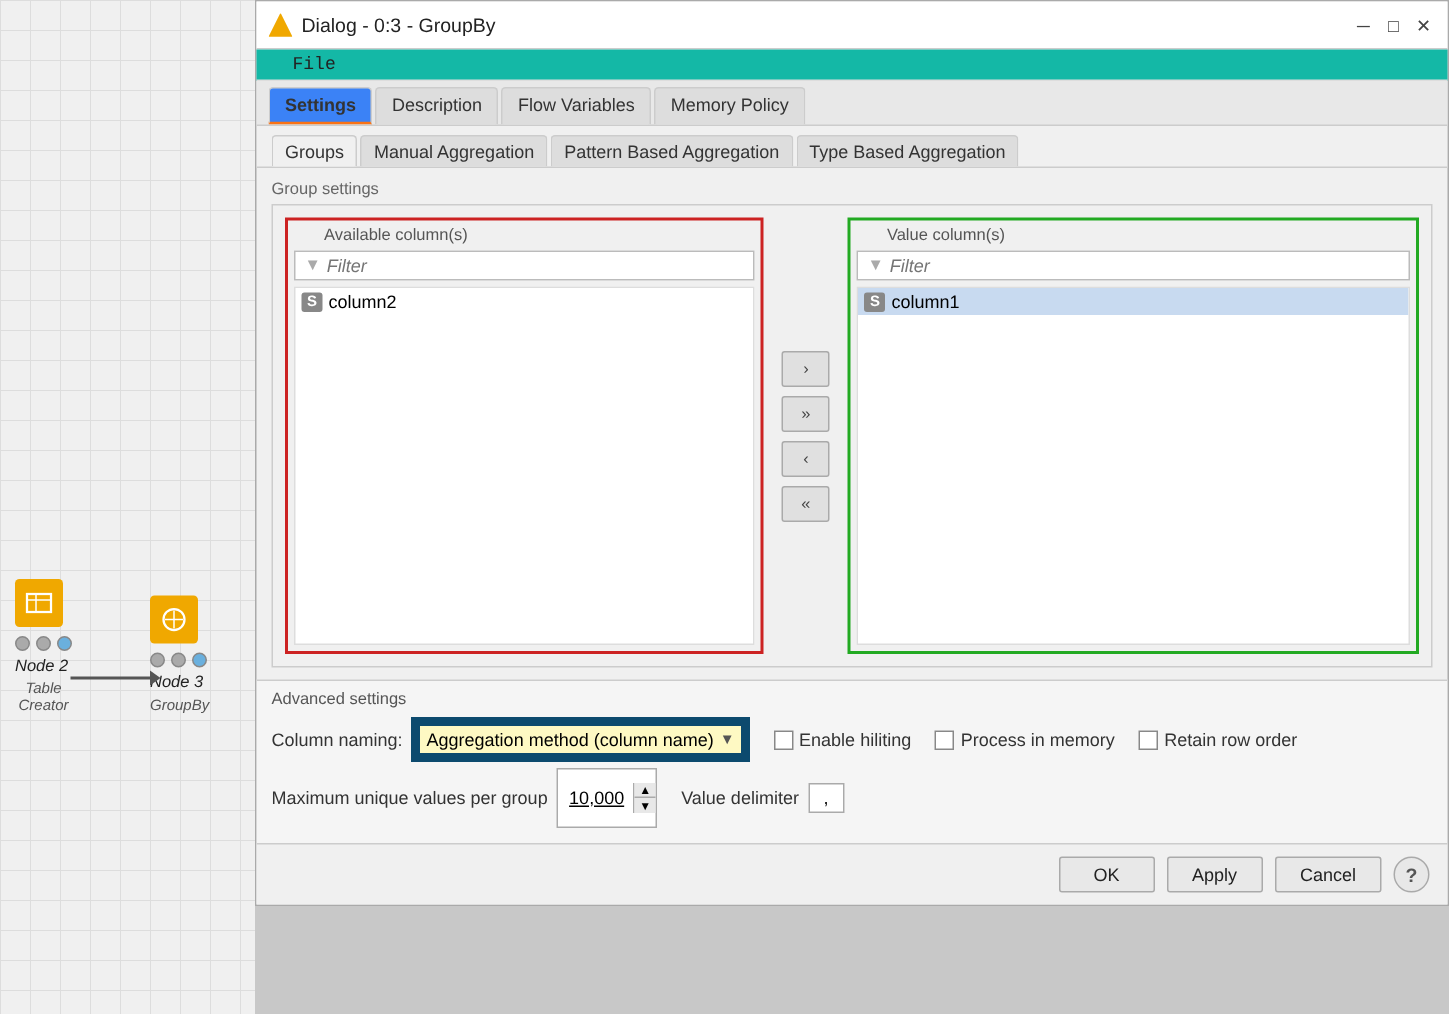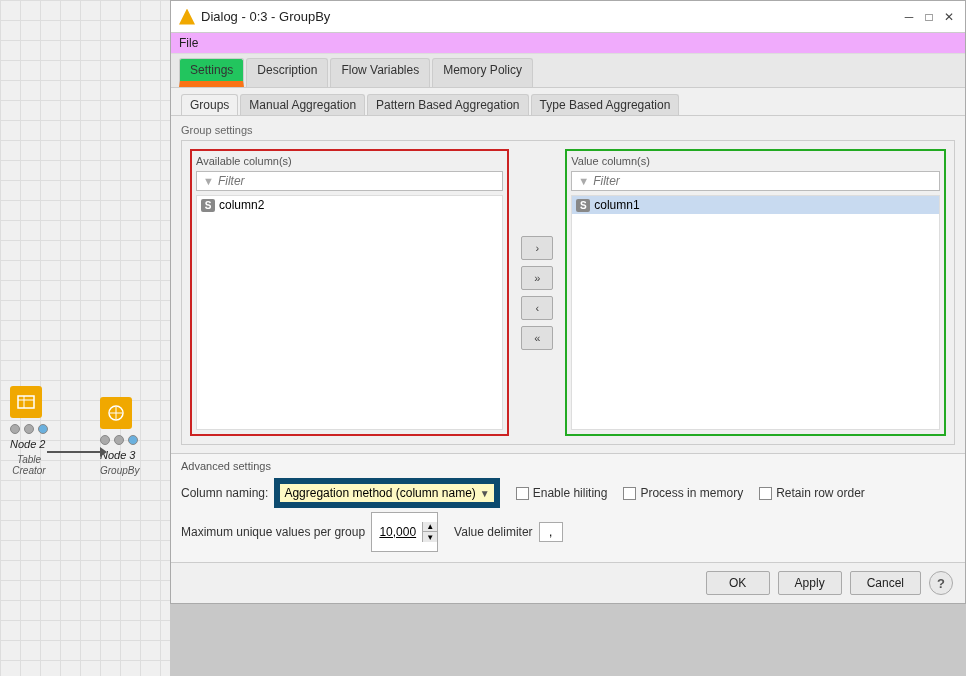--- a/index.html
+++ b/index.html
@@ -129,25 +129,26 @@
       align-items: center;
       justify-content: center;
       font-size: 12px;
       color: #444;
       cursor: pointer;
       border: none;
       background: none;
     }
 
     .dialog-menubar {
-      background: #f0abfc;
+      background: #14b8a6;
       border-bottom: 1px solid #ddd;
-      padding: 3px 8px;
+      padding: 3px 24px;
       font-size: 12px;
       color: #222;
+      font-family: Liberation Mono, monospace;
     }
 
     .dialog-tabs {
       display: flex;
       background: #e8e8e8;
       border-bottom: 1px solid #ccc;
       padding: 4px 8px 0;
       gap: 2px;
     }
 
@@ -156,23 +157,23 @@
       font-size: 12px;
       color: #333;
       border: 1px solid #ccc;
       border-bottom: none;
       background: #ddd;
       cursor: pointer;
       border-radius: 3px 3px 0 0;
     }
 
     .tab.active {
-      background: #22c55e;
-      border-bottom: 6px solid #f97316;
-      font-weight: normal;
+      background: #3b82f6;
+      border-bottom: 2px solid #f97316;
+      font-weight: bold;
     }
 
     .dialog-content {
       flex: 1;
       display: flex;
       flex-direction: column;
       padding: 0;
       overflow: hidden;
     }
 
@@ -233,20 +234,21 @@
       border: 2px solid red;
       padding: 4px;
       display: flex;
       flex-direction: column;
     }
 
     .column-panel-title {
       font-size: 11px;
       color: #555;
       margin-bottom: 4px;
+      margin-left: 20px;
     }
 
     .filter-box {
       display: flex;
       align-items: center;
       border: 1px solid #bbb;
       background: #fff;
       padding: 2px 6px;
       margin-bottom: 4px;
       gap: 4px;

